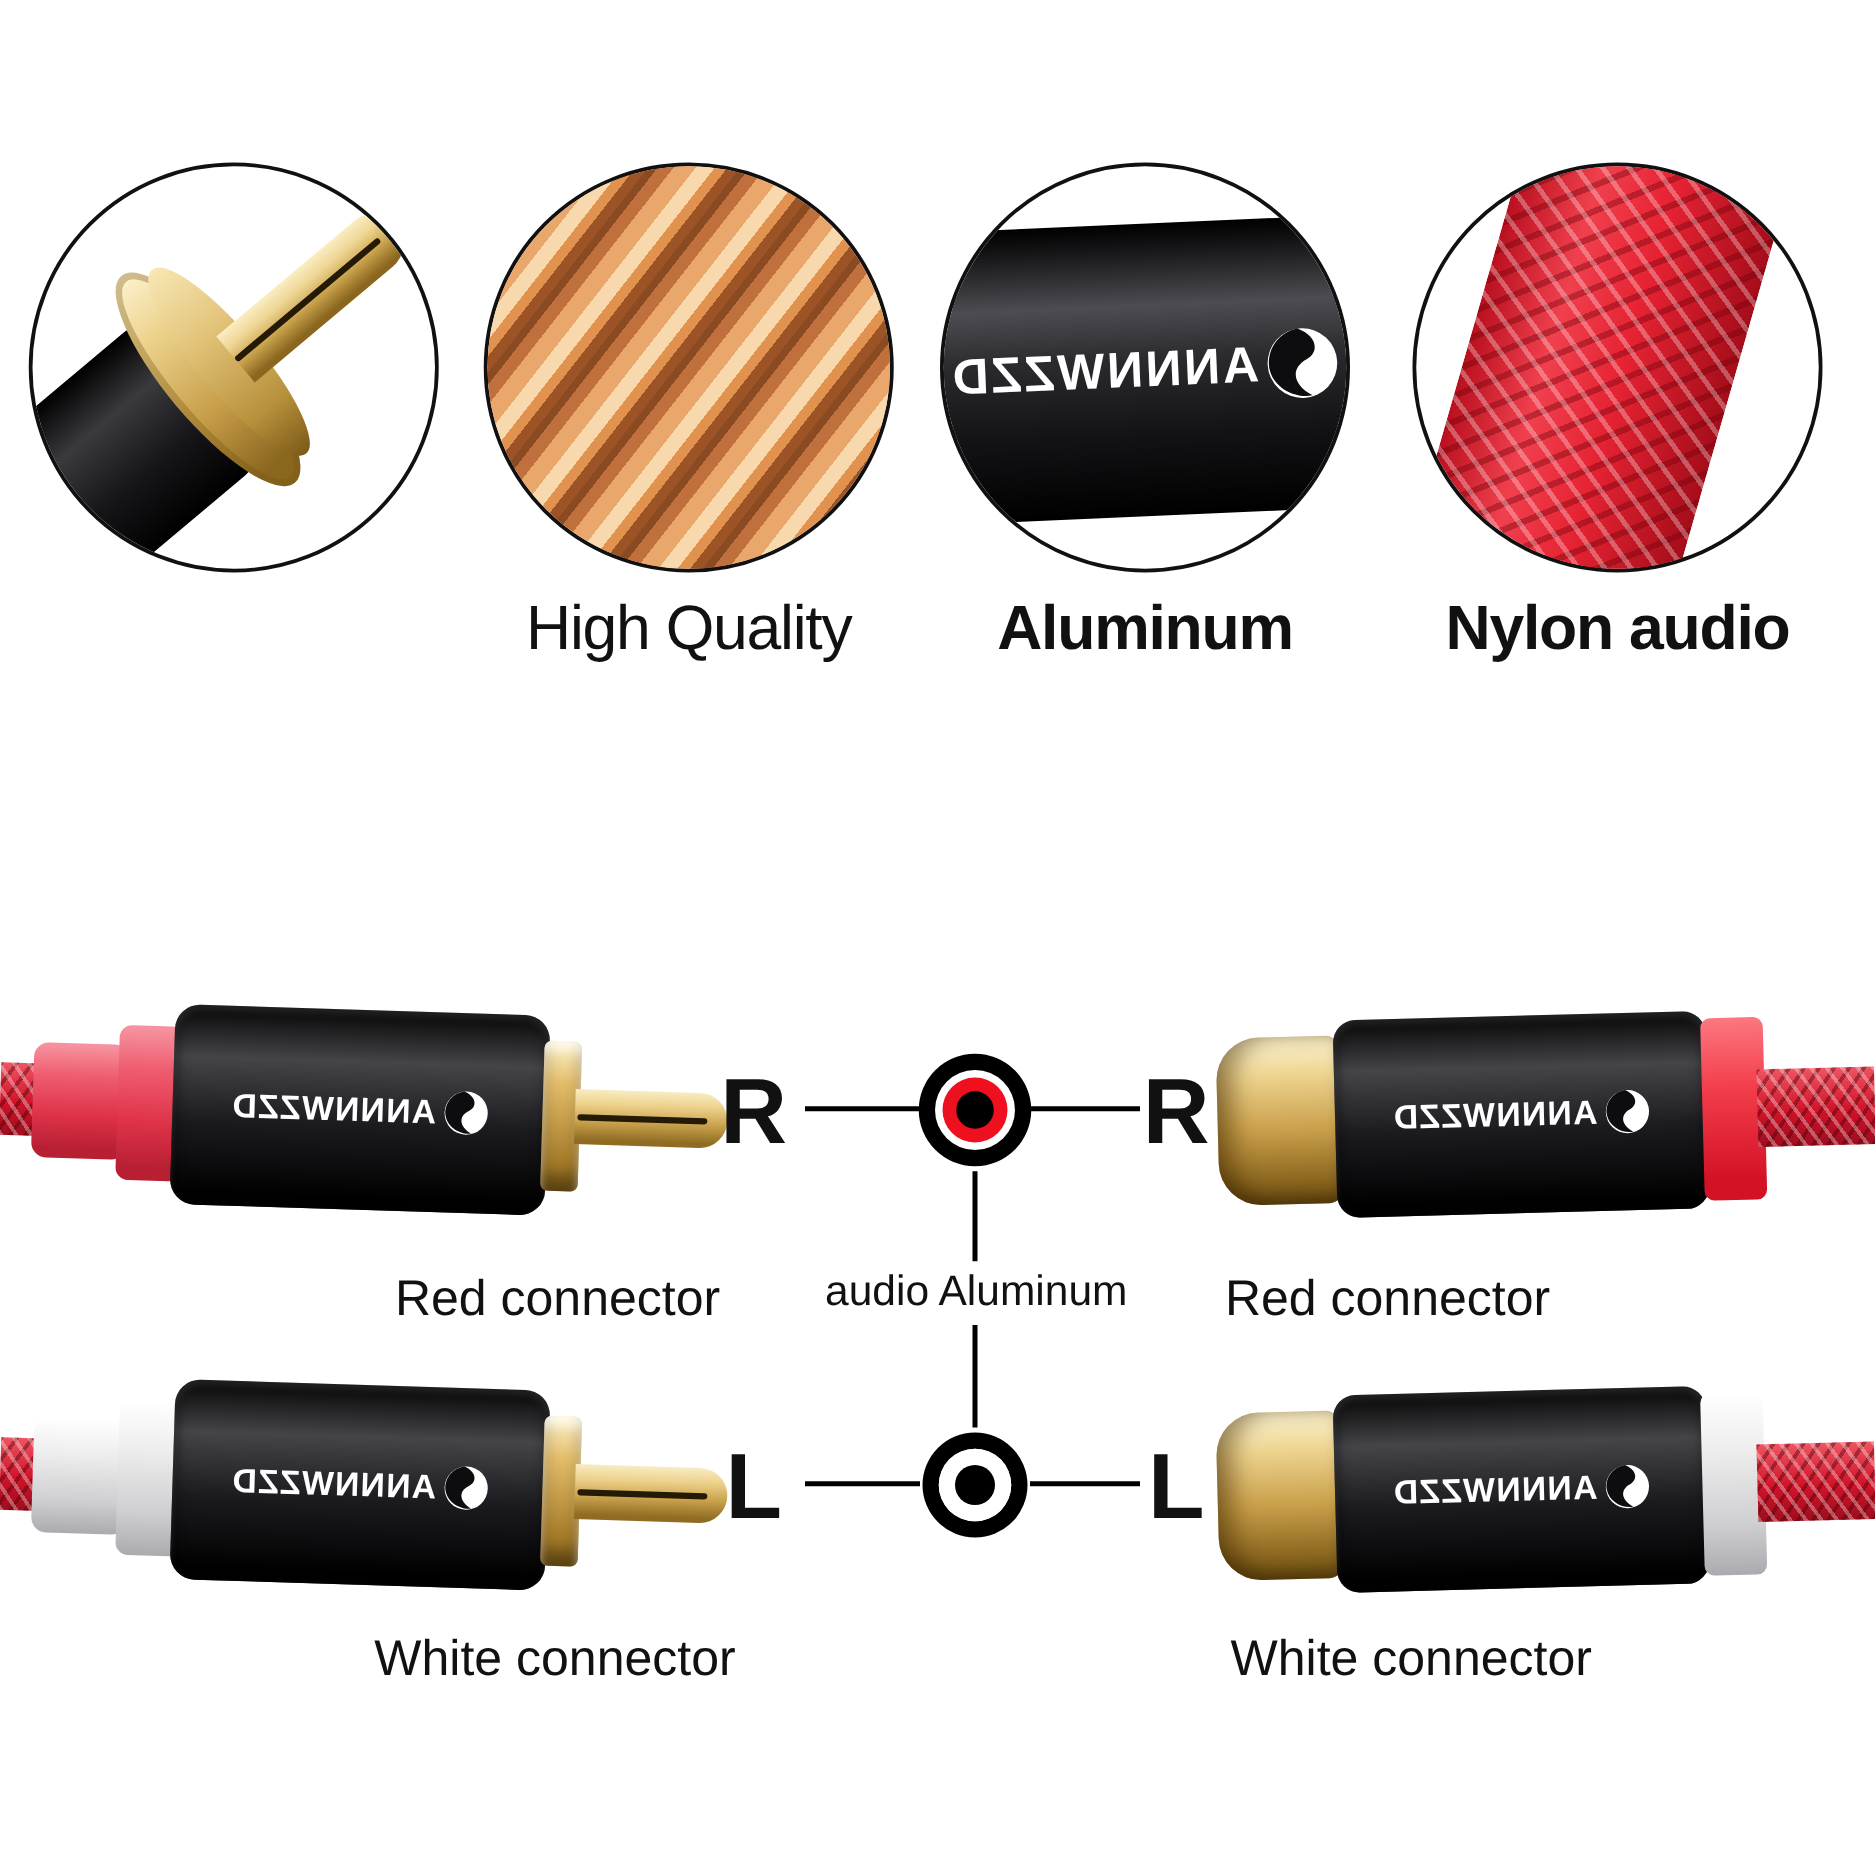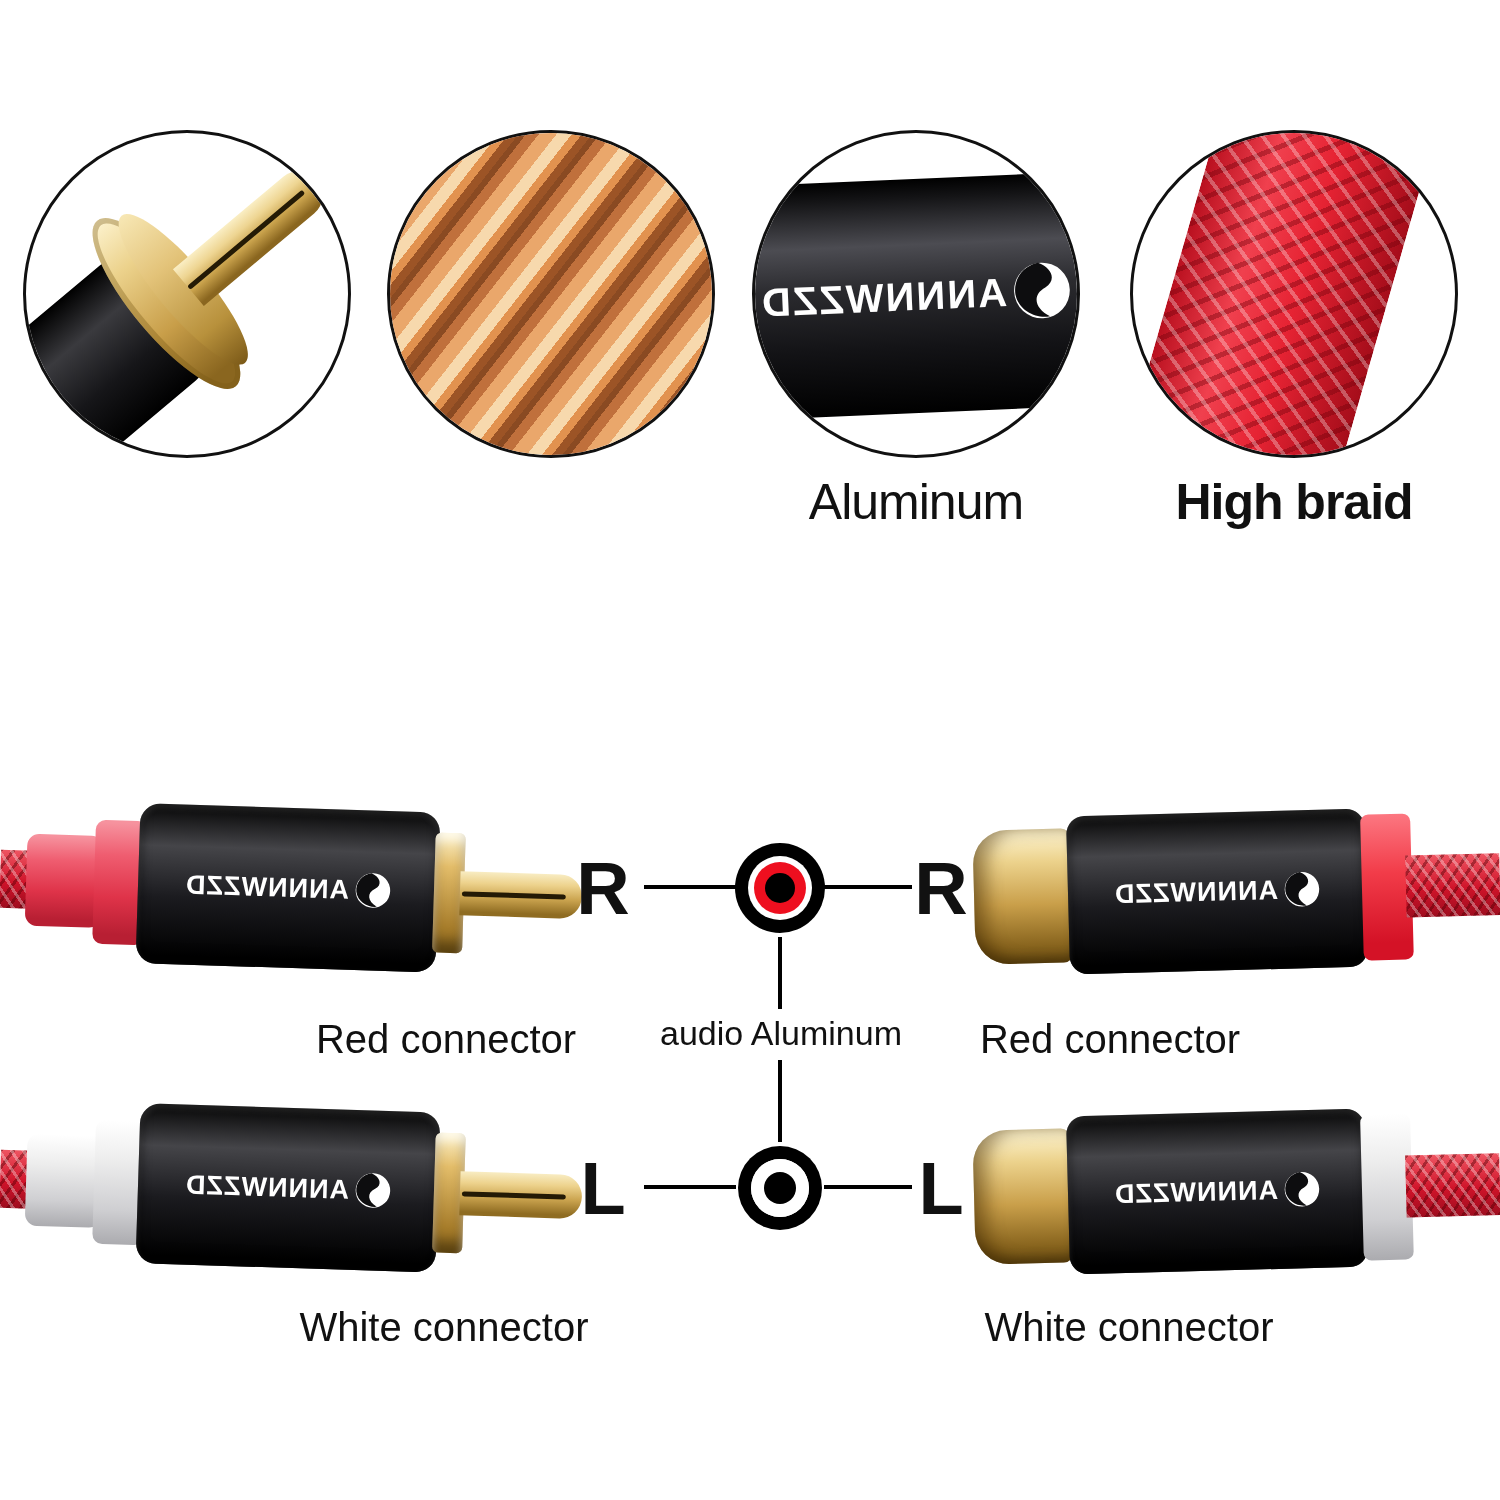--- a/index.html
+++ b/index.html
@@ -6,21 +6,21 @@
   .canvas{position:relative;width:1500px;height:1500px;background:#fff;overflow:hidden;
           font-family:"Liberation Sans","DejaVu Sans",sans-serif;color:#111;}
 
   
   .feature-circle{position:absolute;top:130px;width:328px;height:328px;border:3px solid #111;
                   border-radius:50%;overflow:hidden;background:#fff;box-sizing:border-box;}
   .c1{left:23px;} .c2{left:387px;} .c3{left:752px;} .c4{left:1130px;}
 
   .feature-label{position:absolute;top:470px;width:360px;text-align:center;
                  font-size:50px;line-height:64px;font-weight:500;letter-spacing:-1px;}
-  .fl1{left:7px;} .fl2{left:371px;} .fl3{left:736px;font-weight:400;} .fl4{left:1114px;font-weight:700;}
+  .fl1{left:7px;} .fl2{left:371px;} .fl3{left:736px;font-weight:700;} .fl4{left:1114px;font-weight:700;}
   .feature-label div:empty{display:none;}
 
   
   .plug45{position:absolute;left:-28px;top:152px;width:430px;height:210px;
           transform:rotate(-40deg);transform-origin:70px 105px;}
   .p-body{position:absolute;left:0;top:30px;width:190px;height:150px;border-radius:16px;
           background:linear-gradient(180deg,#000,#3a3a3e 30%,#161619 65%,#000);}
   .p-collar{position:absolute;left:168px;top:-6px;width:66px;height:216px;border-radius:50%;
             background:linear-gradient(180deg,#fdf3cf,#ecd28c 25%,#c89e49 60%,#8a661f 90%);
             box-shadow:inset 0 0 0 6px rgba(120,90,20,.35);}
@@ -162,26 +162,27 @@
         <span class="logo-text">ANNNWZZD</span>
       </span>
     </div>
   </div>
 
   <div class="feature-circle c4">
     <div class="rope"></div>
   </div>
 
   <div class="feature-label fl2">
+    <div>High Quality</div>
   </div>
   <div class="feature-label fl3">
     <div>Aluminum</div>
   </div>
   <div class="feature-label fl4">
-    <div>High braid</div>
+    <div>Nylon audio</div>
   </div>
 
   <div class="connector male v-red" style="left:0;top:808px;">
     <div class="braid"></div>
     <div class="collar-tube"></div>
     <div class="collar-disc"></div>
     <div class="barrel">
       <span class="logo">
         <svg class="logo-mark" viewBox="0 0 100 100">
             <use href="#mark"></use>

